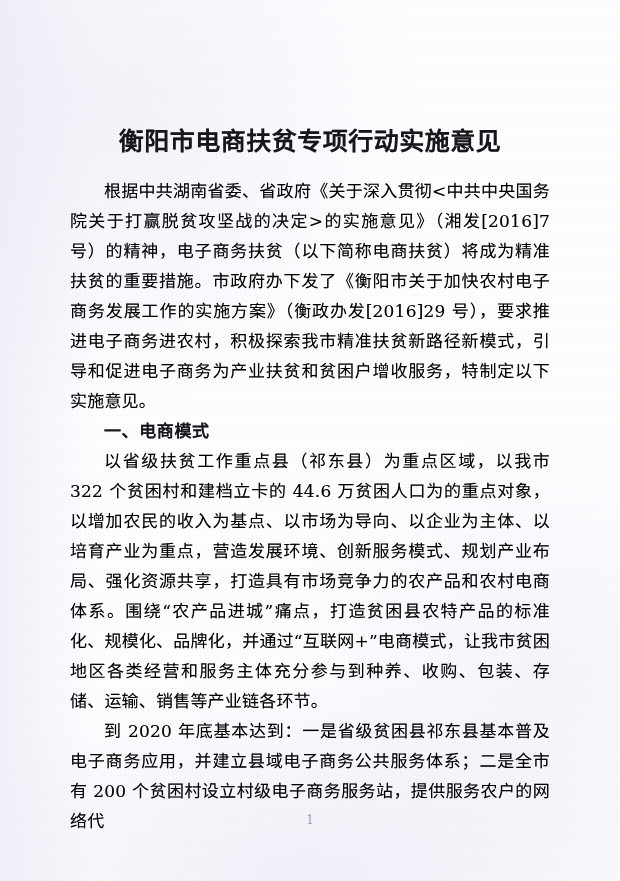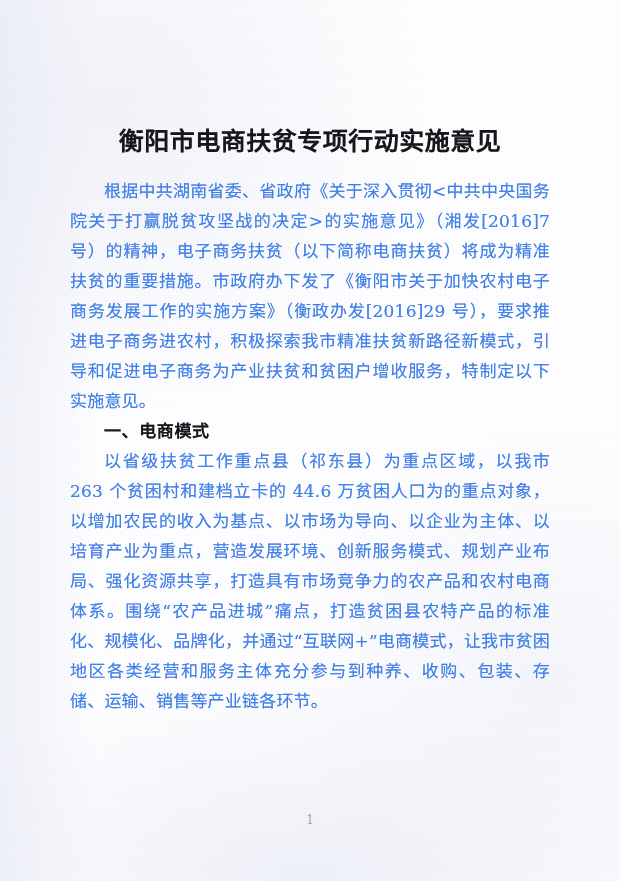--- a/index.html
+++ b/index.html
@@ -78,21 +78,21 @@
     position: absolute;
     left: 70px;
     top: 176px;
     width: 480px;
   }
 
   p.para {
     margin: 0;
     font-size: 17px;
     line-height: 30px;
-    color: #3b82f6;
+    color: #000000;
     text-indent: 2em;
     text-align: justify;
     text-justify: inter-ideograph;
     letter-spacing: .2px;
     text-shadow: 0 0 .55px rgba(55,55,68,.40);
   }
 
   h2.section-head {
     margin: 0;
     font-family: "DejaVu Sans", "Liberation Sans", sans-serif;
@@ -128,21 +128,22 @@
   <div class="content">
 
     <h1 class="doc-title">衡阳市电商扶贫专项行动实施意见</h1>
 
     <div class="body-block">
 
       <p class="para">根据中共湖南省委、省政府《关于深入贯彻&lt;中共中央国务院关于打赢脱贫攻坚战的决定&gt;的实施意见》（湘发[2016]7 号）的精神，电子商务扶贫（以下简称电商扶贫）将成为精准扶贫的重要措施。市政府办下发了《衡阳市关于加快农村电子商务发展工作的实施方案》（衡政办发[2016]29 号），要求推进电子商务进农村，积极探索我市精准扶贫新路径新模式，引导和促进电子商务为产业扶贫和贫困户增收服务，特制定以下实施意见。</p>
 
       <h2 class="section-head">一、电商模式</h2>
 
-      <p class="para">以省级扶贫工作重点县（祁东县）为重点区域，以我市 263 个贫困村和建档立卡的 44.6 万贫困人口为的重点对象，以增加农民的收入为基点、以市场为导向、以企业为主体、以培育产业为重点，营造发展环境、创新服务模式、规划产业布局、强化资源共享，打造具有市场竞争力的农产品和农村电商体系。围绕“农产品进城”痛点，打造贫困县农特产品的标准化、规模化、品牌化，并通过“互联网+”电商模式，让我市贫困地区各类经营和服务主体充分参与到种养、收购、包装、存储、运输、销售等产业链各环节。</p>
+      <p class="para">以省级扶贫工作重点县（祁东县）为重点区域，以我市 322 个贫困村和建档立卡的 44.6 万贫困人口为的重点对象，以增加农民的收入为基点、以市场为导向、以企业为主体、以培育产业为重点，营造发展环境、创新服务模式、规划产业布局、强化资源共享，打造具有市场竞争力的农产品和农村电商体系。围绕“农产品进城”痛点，打造贫困县农特产品的标准化、规模化、品牌化，并通过“互联网+”电商模式，让我市贫困地区各类经营和服务主体充分参与到种养、收购、包装、存储、运输、销售等产业链各环节。</p>
 
+      <p class="para">到 2020 年底基本达到：一是省级贫困县祁东县基本普及电子商务应用，并建立县域电子商务公共服务体系；二是全市有 200 个贫困村设立村级电子商务服务站，提供服务农户的网络代</p>
 
     </div>
 
     <div class="page-number">1</div>
 
   </div>
 </div>
 
 </body></html>

